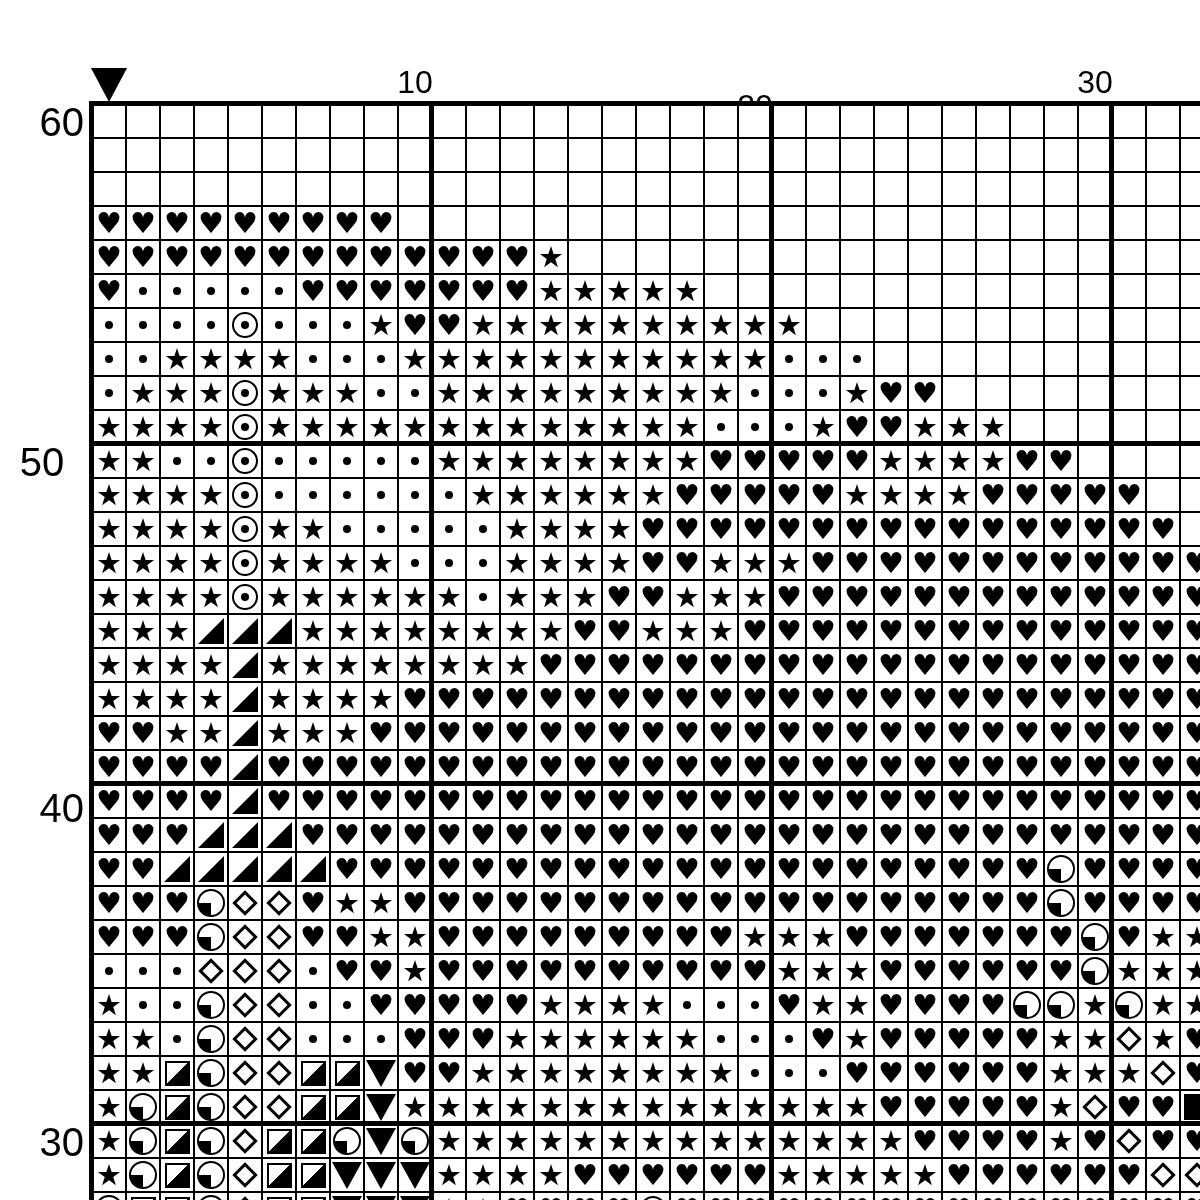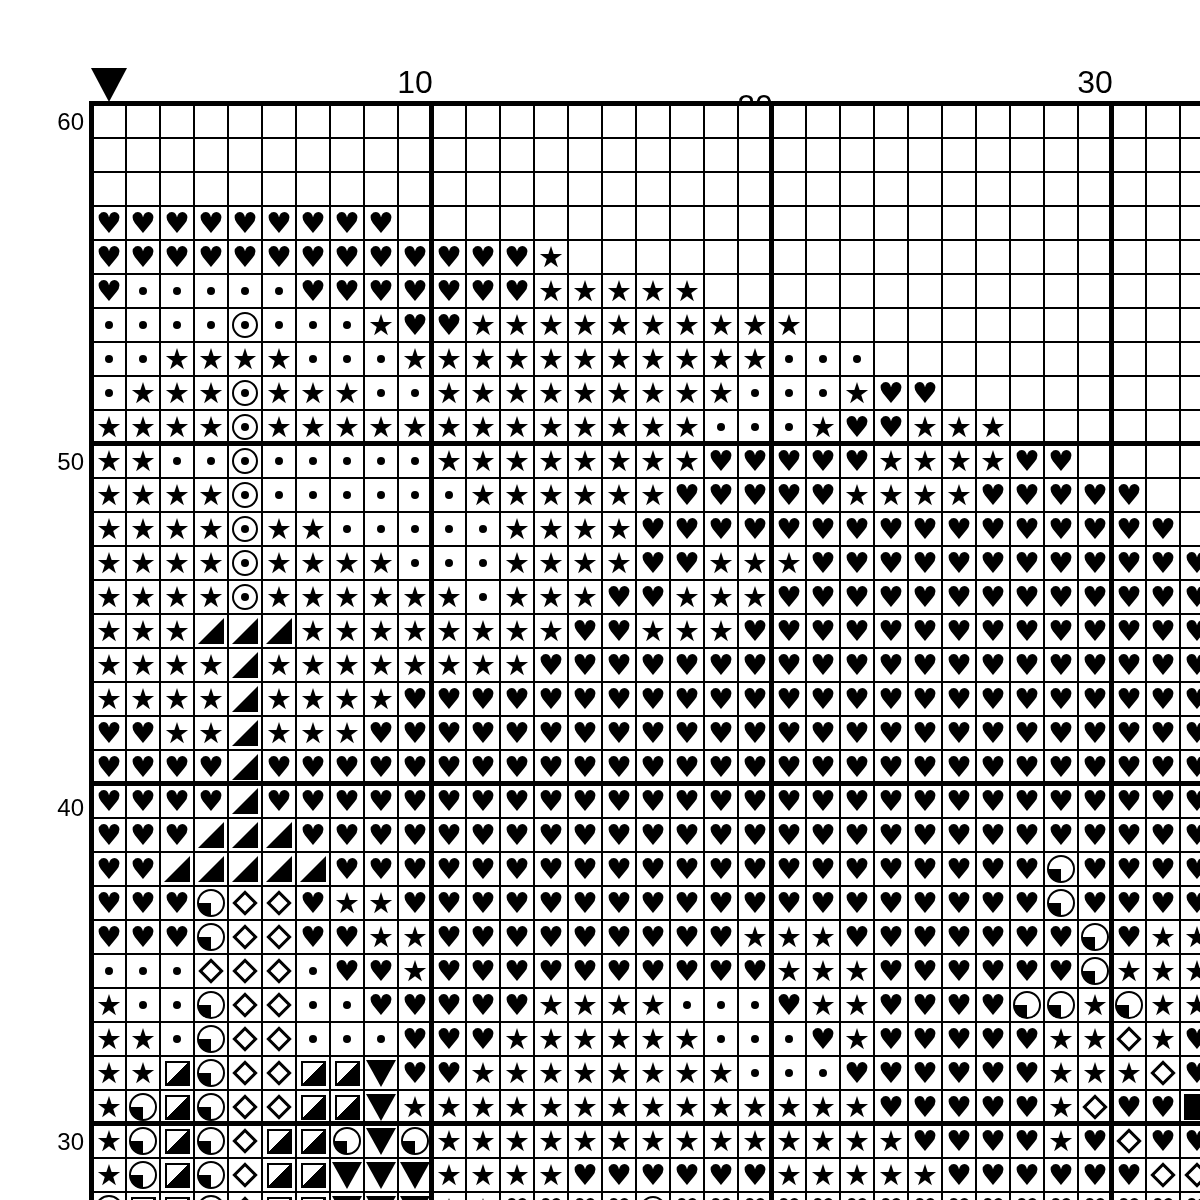--- a/index.html
+++ b/index.html
@@ -21,21 +21,21 @@
   
   .vline,.hline{position:absolute;background:#000;z-index:5;}
 
   
   .col-label{
     position:absolute;transform:translateX(-50%);
     font-size:32px;color:#000;line-height:1;
   }
   .row-label{
     position:absolute;left:0;width:84px;text-align:right;
-    font-size:24px;color:#000;line-height:34px;height:34px;
+    font-size:40px;color:#000;line-height:34px;height:34px;
   }
 
   
   .center-marker{
     position:absolute;width:0;height:0;
     border-left:18px solid transparent;border-right:18px solid transparent;
     border-top:34px solid #000;
   }
 
   
@@ -66,21 +66,21 @@
 <body>
 
 <div class="stage">
   <div id="col-labels">
       <div class="col-label" style="left: 415px; top: 54px;">10</div>
       <div class="col-label" style="left: 755px; top: 54px; margin-top: 24px;">20</div>
       <div class="col-label" style="left: 1095px; top: 54px;">30</div>
     </div>
   <div id="row-labels">
       <div class="row-label" style="top: 93px;">60</div>
-      <div class="row-label" style="top: 433px;">50</div>
+      <div class="row-label" style="top: 433px; text-align: center;">50</div>
       <div class="row-label" style="top: 773px; margin-top: 6px;">40</div>
       <div class="row-label" style="top: 1113px;">30</div>
     </div>
   <div id="center-marker" class="center-marker" style="left: 91px; top: 56px;"></div>
   <div id="grid" style="left: 92px; top: 92px; width: 1108px; height: 1108px;">
     <div id="cells" style="grid-template-columns: repeat(33, 34px); grid-template-rows: repeat(33, 34px); width: 1122px;">
         <div class="cell"></div>
         <div class="cell"></div>
         <div class="cell"></div>
         <div class="cell"></div>

